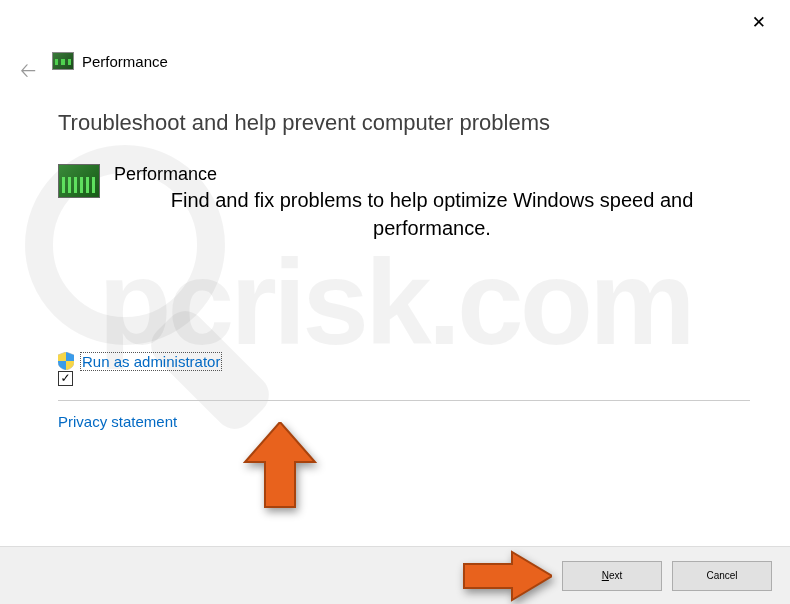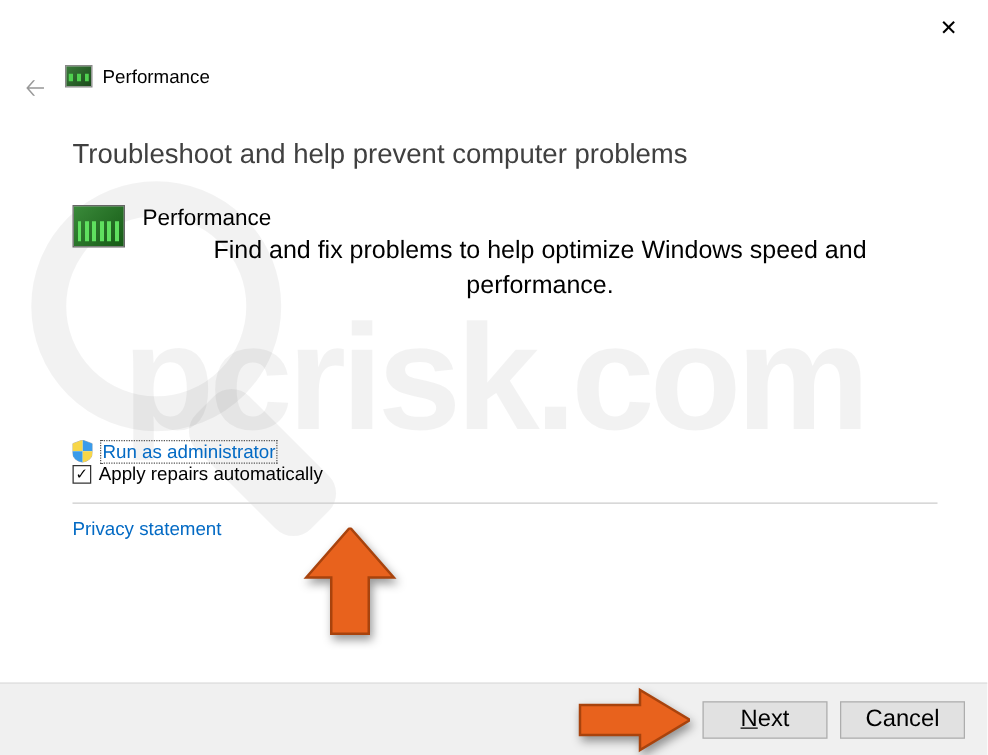--- a/index.html
+++ b/index.html
@@ -201,21 +201,21 @@
     align-items: center;
     gap: 10px;
     padding-right: 18px;
     z-index: 2;
   }
   .btn {
     min-width: 100px;
     height: 30px;
     background: #e1e1e1;
     border: 1px solid #adadad;
-    font-size: 19px;
+    font-size: 10px;
     cursor: pointer;
     font-family: inherit;
   }
   .btn u { text-decoration: underline; }
   
   .arrow {
     position: absolute;
     z-index: 5;
     pointer-events: none;
   }
@@ -258,21 +258,20 @@
         <path d="M8 0 L0 3 L0 9 L8 9 Z" fill="#f7d648"></path>
         <path d="M8 9 L16 9 L16 10 Q16 16 8 18 Z" fill="#f7d648"></path>
         <path d="M8 9 L0 9 L0 10 Q0 16 8 18 Z" fill="#3a9bea"></path>
       </svg>
     </span>
     <a class="link">Run as administrator</a>
   </div>
 
   <label class="checkbox-row">
     <span class="chk">✓</span>
-    <span>Apply repairs automatically</span>
   </label>
 
   <hr class="divider">
 
   <div><a class="link-plain">Privacy statement</a></div>
 </div>
 
 <div class="footer">
   <button class="btn"><u>N</u><span></span><span id="nextrest">ext</span></button>
   <button class="btn">Cancel</button>

